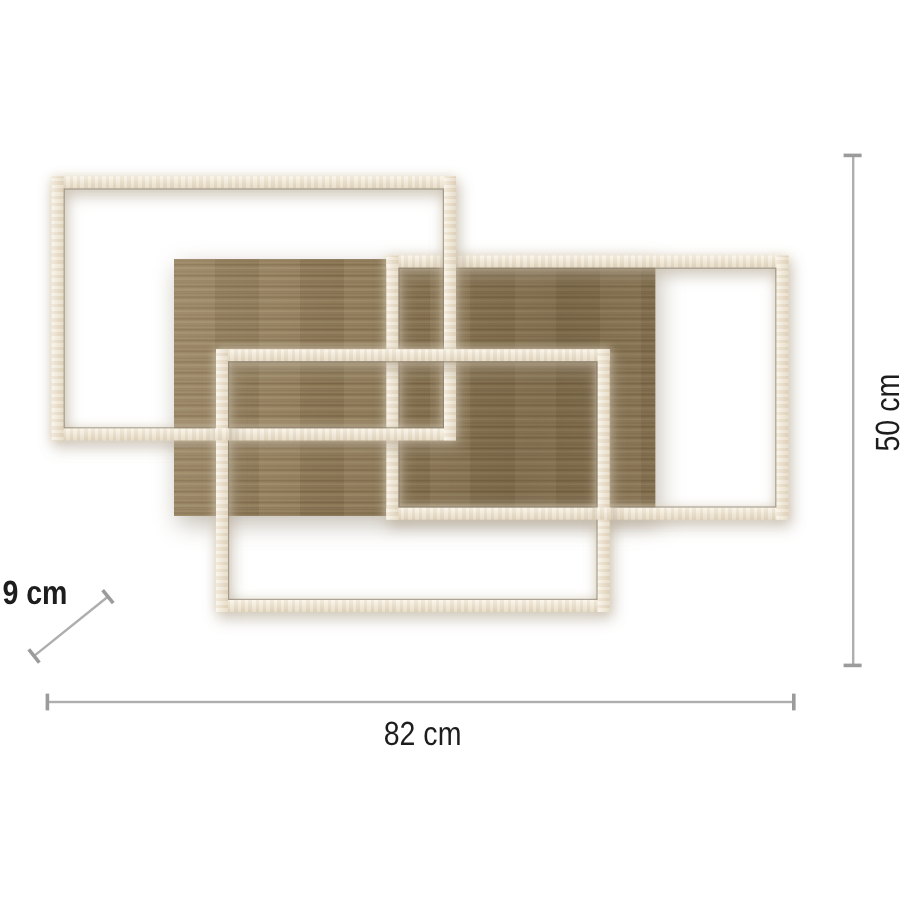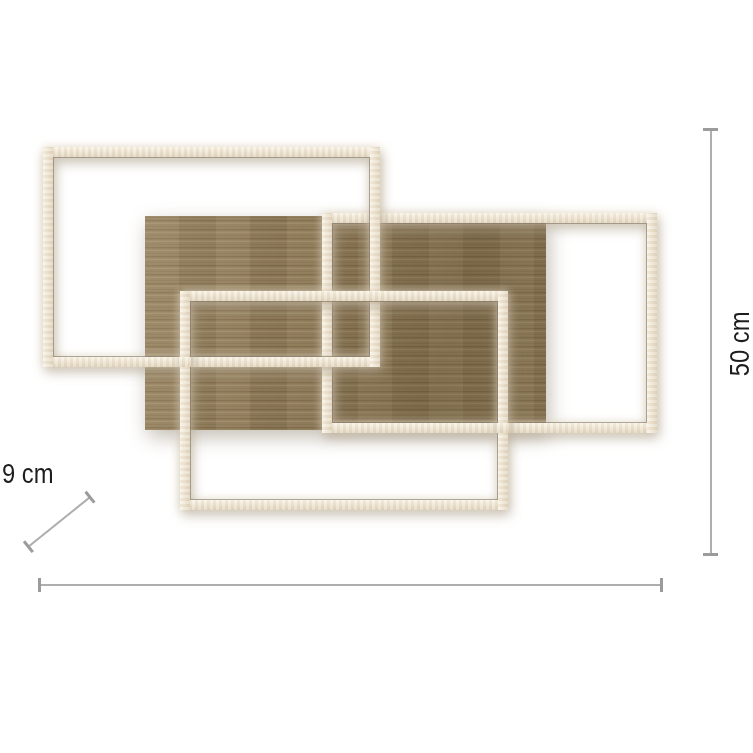--- a/index.html
+++ b/index.html
@@ -77,21 +77,21 @@
   .dcap-d-s { left:-1px;  top:-6px; width:3px; height:14px; }
   .dcap-d-e { right:-1px; top:-6px; width:3px; height:14px; }
 
   .dlabel { position:absolute; z-index:5; font-size:28px; font-weight:400;
             color:#1d1d1d; line-height:1; white-space:nowrap; }
   .dlabel .cond { display:inline-block; transform:scaleX(0.85); }
   .label-h { left:292px; top:598px; width:120px; text-align:center; }
   .label-v { left:700px; top:330px; width:80px; height:28px;
              display:flex; align-items:center; justify-content:center;
              transform:rotate(-90deg); }
-  .label-d { left:2px; top:460px; }
+  .label-d { left:2px; top:480px;font-weight:bold; }
   .label-d .cond { transform-origin:left center; }
 </style>
 </head>
 <body>
 
 <div class="stage">
 
   <div class="wood"></div>
 
   <div class="frame frame-b">
@@ -124,20 +124,23 @@
   <div class="dim dim-v"></div>
   <div class="dcap dcap-v-top"></div>
   <div class="dcap dcap-v-bot"></div>
   <div class="dlabel label-v">
     <span class="cond">50 cm</span>
   </div>
 
   <div class="dim dim-h"></div>
   <div class="dcap dcap-h-l"></div>
   <div class="dcap dcap-h-r"></div>
+  <div class="dlabel label-h">
+    <span class="cond">82 cm</span>
+  </div>
 
   <div class="dim dim-d">
     <div class="dcap dcap-d-s"></div>
     <div class="dcap dcap-d-e"></div>
   </div>
   <div class="dlabel label-d">
     <span class="cond">9 cm</span>
   </div>
 
 </div>

